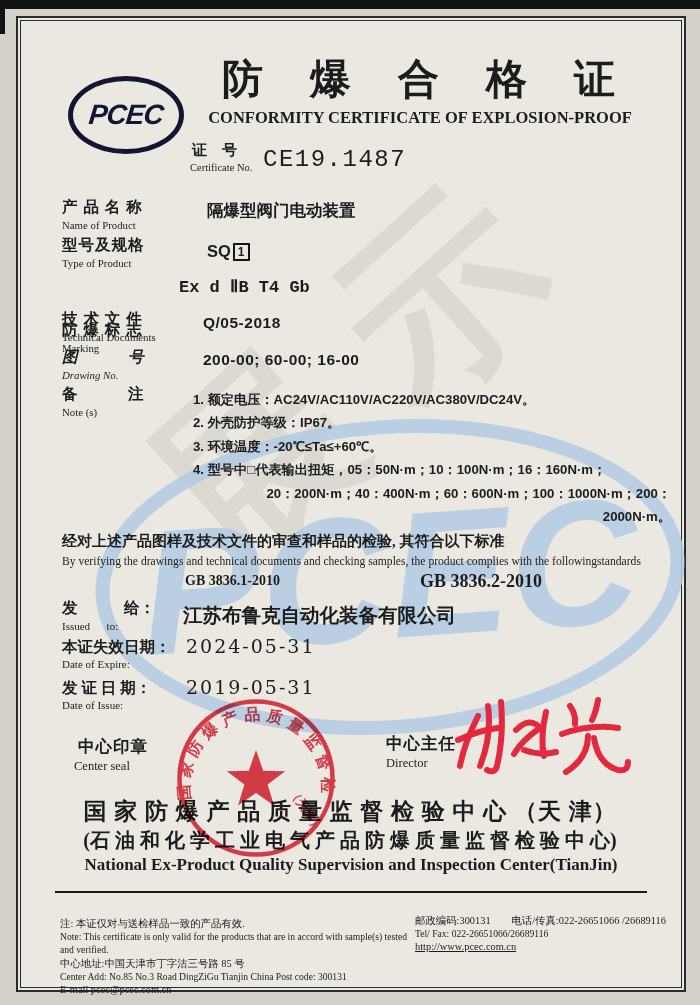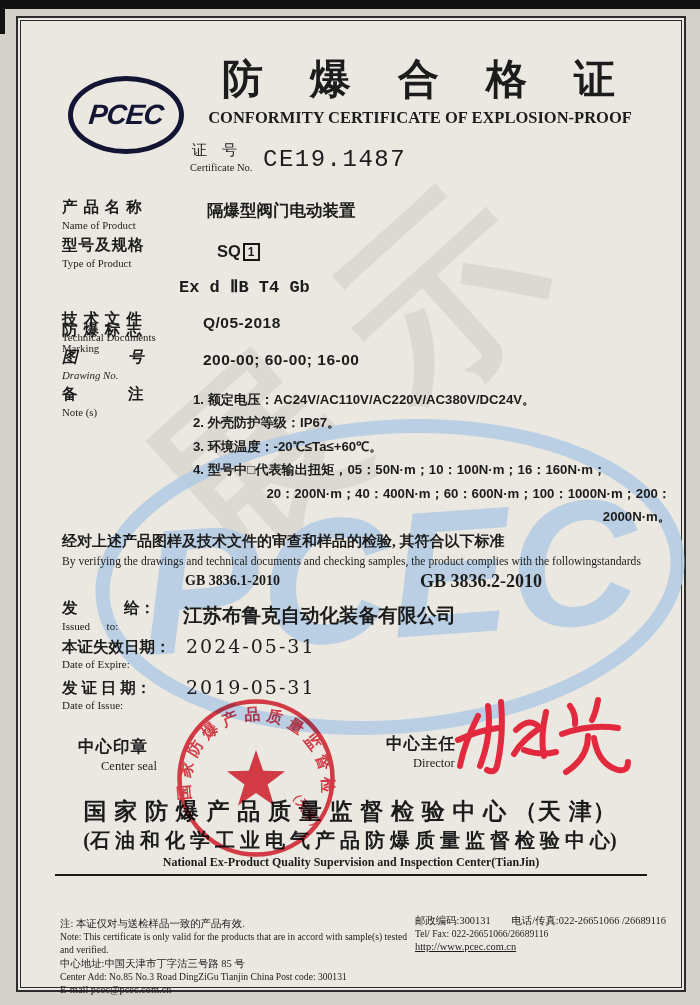--- a/index.html
+++ b/index.html
@@ -18,21 +18,21 @@
   .wm-blue{position:absolute;left:85px;top:412px;z-index:1;opacity:0.85;}
   
   .logo{position:absolute;left:68px;top:76px;width:106px;height:68px;border:5px solid #141434;
         border-radius:50%;display:flex;align-items:center;justify-content:center;background:transparent;z-index:3;}
   .logo span{font-family:"Liberation Sans",sans-serif;font-weight:700;font-style:italic;
              font-size:28px;color:#141434;letter-spacing:-1px;transform:skewX(-6deg);}
   .title{position:absolute;left:185px;top:52px;width:470px;text-align:center;
          font-size:41px;font-weight:700;letter-spacing:3px;z-index:3;}
   .subtitle{position:absolute;left:170px;top:108px;width:500px;text-align:center;
             font-size:16.5px;font-weight:700;z-index:3;}
-  .certno-cn{position:absolute;left:192px;top:141px;font-size:15px;font-weight:400;z-index:3;}
+  .certno-cn{position:absolute;left:192px;top:141px;font-size:15px;font-weight:700;z-index:3;}
   .certno-en{position:absolute;left:190px;top:162px;font-size:10.5px;z-index:3;}
   .certno-val{position:absolute;left:263px;top:146px;font-size:24px;letter-spacing:1.5px;
               font-family:Liberation Mono, monospace;z-index:3;text-align:right;}
   
   .flabel-cn{font-size:15.5px;font-weight:700;letter-spacing:1px;}
   .flabel-en{font-size:10.8px;margin-top:1px;}
   .fval{font-family:"Liberation Sans",sans-serif;font-weight:700;font-size:16.5px;padding-left:12px;}
   .fval-num{font-family:"Liberation Sans",sans-serif;font-weight:600;font-size:15.5px;letter-spacing:0.5px;margin-left:8px;}
   .boxbadge{display:inline-block;border:2px solid #161616;padding:0 3px;margin-left:2px;
             font-size:12px;line-height:14px;font-weight:700;vertical-align:1px;}
@@ -47,30 +47,30 @@
   .std1{position:absolute;left:185px;top:573px;font-size:14px;font-weight:600;z-index:3;}
   .std2{position:absolute;left:420px;top:571px;font-size:18px;font-weight:600;z-index:3;}
   
   .iss-cn{font-size:15.5px;font-weight:700;}
   .iss-en{font-size:11px;}
   .company{position:absolute;left:183px;top:602px;font-family:"Liberation Sans",sans-serif;
            font-weight:700;font-size:19.5px;z-index:3;}
   .dateval{font-family:"DejaVu Serif",serif;font-size:19px;letter-spacing:2px;}
   
   .seal-cn{font-size:16.5px;font-weight:700;letter-spacing:1px;}
-  .seal-en{font-size:12.5px;margin-left:27px;}
+  .seal-en{font-size:12.5px;}
   .sealsvg{position:absolute;left:166px;top:688px;z-index:4;mix-blend-mode:multiply;opacity:0.92;}
   .sigsvg{position:absolute;left:448px;top:688px;z-index:4;}
   
   .org1{position:absolute;left:30px;top:796px;width:640px;text-align:center;
         font-size:23px;font-weight:700;letter-spacing:1px;z-index:3;}
   .org2{position:absolute;left:30px;top:827px;width:640px;text-align:center;
         font-size:20px;font-weight:700;z-index:3;}
   .org-en{position:absolute;left:55px;top:855px;width:592px;text-align:center;
-          font-size:12px;font-weight:700;border-bottom:2px solid #1a1a1a;padding-bottom:4px;z-index:3;}
+          font-size:17px;font-weight:700;border-bottom:2px solid #1a1a1a;padding-bottom:16px;z-index:3;}
   
   .foot{z-index:3;font-size:10.4px;line-height:13.2px;}
   .foot .en{font-size:9.6px;}
   .weblink{text-decoration:underline;}
 </style>
 </head>
 <body>
 
 <div class="page">
   <div class="scan-top"></div>
@@ -116,21 +116,21 @@
   <div class="abs z" style="left:62px;top:347px;font-style:italic;">
     <div class="flabel-cn">图　　　号</div>
     <div class="flabel-en">Drawing No.</div>
   </div>
   <div class="abs z" style="left:62px;top:384px;">
     <div class="flabel-cn">备　　　注</div>
     <div class="flabel-en">Note (s)</div>
   </div>
 
   <div class="abs z fval" style="left:195px;top:200px;">隔爆型阀门电动装置</div>
-  <div class="abs z fval" style="left:205px;top:242px;">
+  <div class="abs z fval" style="left:195px;top:242px;">
     <span>SQ</span><span class="boxbadge">1</span>
   </div>
   <div class="abs z marking" style="left:179px;top:276px;font-family:Liberation Mono, monospace;">Ex d ⅡB T4 Gb</div>
   <div class="abs z fval-num" style="left:195px;top:314px;">Q/05-2018</div>
   <div class="abs z fval-num" style="left:195px;top:351px;">200-00; 60-00; 16-00</div>
 
   <div class="notes">
     <div>1. 额定电压：AC24V/AC110V/AC220V/AC380V/DC24V。</div>
     <div>2. 外壳防护等级：IP67。</div>
     <div>3. 环境温度：-20℃≤Ta≤+60℃。</div>

